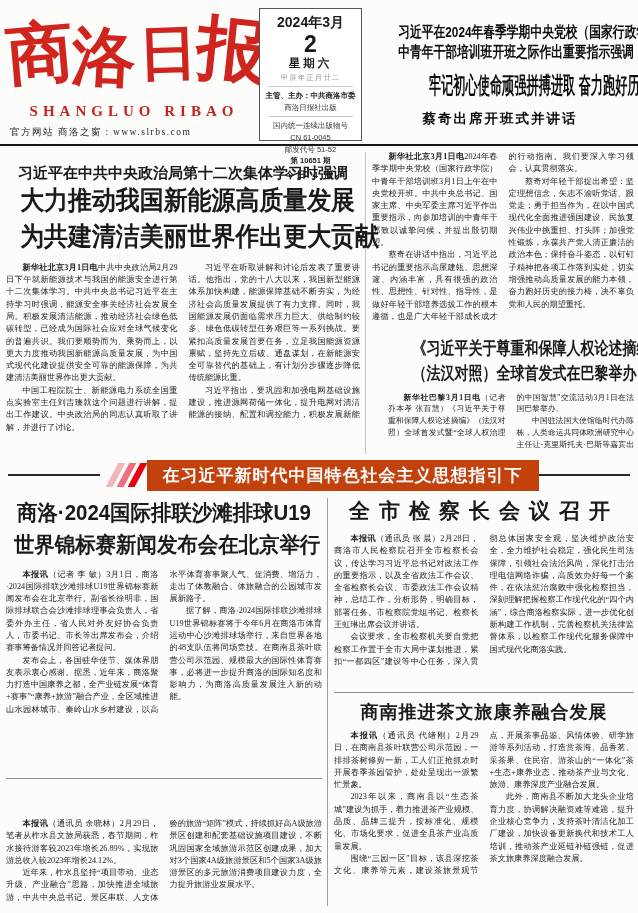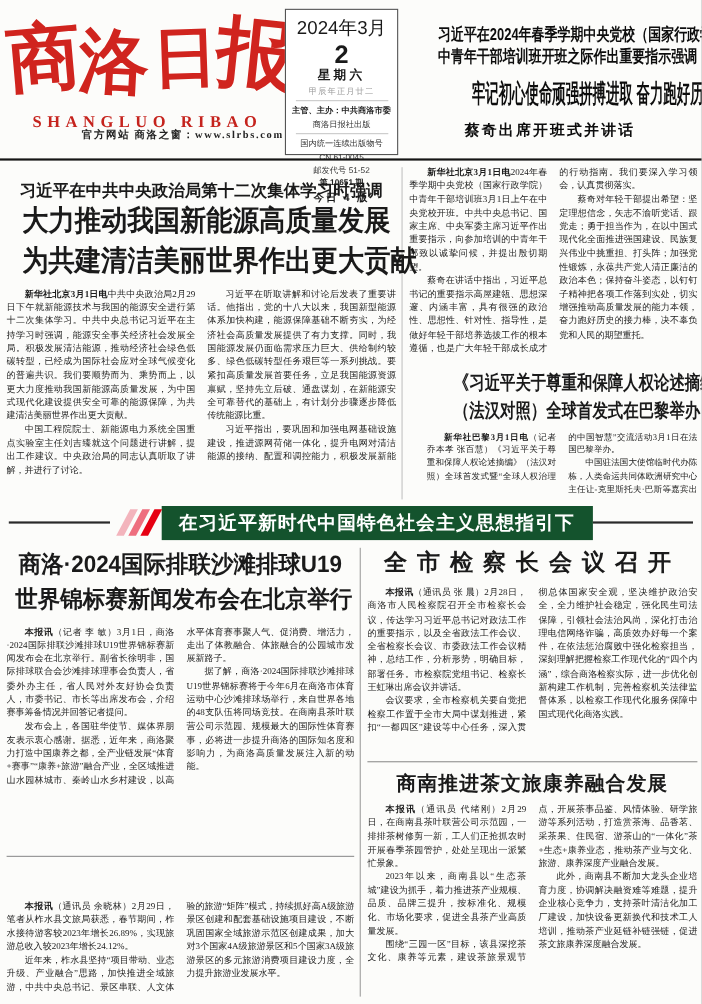--- a/index.html
+++ b/index.html
@@ -10,27 +10,27 @@
             color:#d0241e;font-family:"DejaVu Serif",serif;font-weight:bold;
             white-space:nowrap;line-height:102px;}
   .mh-char{display:inline-block;font-size:64px;}
   .mh-char:nth-child(1){transform:rotate(-5deg) scale(1.05);}
   .mh-char:nth-child(2){transform:rotate(3deg) translateY(4px);}
   .mh-char:nth-child(3){transform:rotate(-2deg) scale(0.92);}
   .mh-char:nth-child(4){transform:rotate(6deg) scale(1.1) translateY(-3px);}
   .mh-latin{position:absolute;left:10px;top:103px;width:248px;text-align:center;
             color:#c5231d;font-weight:bold;font-size:15px;letter-spacing:5px;
             font-family:"Liberation Serif",serif;}
-  .mh-site{position:absolute;left:10px;top:116px;width:248px;text-align:right;
-           font-size:9.5px;letter-spacing:1.5px;color:#222;font-weight:bold;}
+  .mh-site{position:absolute;left:10px;top:126px;width:248px;text-align:left;
+           font-size:9.5px;letter-spacing:1.5px;color:#222;}
   
   .date-box{position:absolute;left:259px;top:8px;width:101px;height:131px;
             border:1px solid #555;text-align:center;background:#fff;
             font-family:"Liberation Sans",sans-serif;}
-  .dbx-month{font-size:17px;font-weight:normal;margin-top:5px;}
+  .dbx-month{font-size:14px;font-weight:bold;margin-top:5px;}
   .dbx-day{font-size:23px;font-weight:bold;line-height:1.05;}
   .dbx-week{font-size:11.5px;font-weight:bold;letter-spacing:3px;}
   .dbx-lunar{font-size:7.5px;color:#999;margin-top:2px;letter-spacing:1px;}
   .dbx-sep{width:84px;margin:3px auto 3px;border-top:1px solid #c9c9c9;}
   .dbx-s{font-size:7.5px;line-height:1.55;color:#333;}
   .dbx-s.bold{font-weight:bold;color:#222;}
   .dbx-pages{font-size:9.5px;font-weight:bold;margin-top:2px;letter-spacing:2px;}
   
   .top-head{position:absolute;left:366px;top:22px;width:268px;text-align:center;
             font-family:"Liberation Sans",sans-serif;color:#0d0d0d;}
@@ -161,21 +161,21 @@
     </div>
   </div>
 
   <div class="banner">
     <div class="bn-line l"></div>
     <div class="bn-stripes">
       <span class="bn-stripe" style="background:#f3b4bc"></span>
       <span class="bn-stripe" style="background:#ee6e7e"></span>
       <span class="bn-stripe" style="background:#e60012"></span>
     </div>
-    <div class="bn-box" style="background:#14532d">在习近平新时代中国特色社会主义思想指引下</div>
+    <div class="bn-box" style="background:#c2410c">在习近平新时代中国特色社会主义思想指引下</div>
     <div class="bn-line r"></div>
   </div>
 
   <div class="low-left">
     <div class="vb-line">商洛·2024国际排联沙滩排球U19</div>
     <div class="vb-line">世界锦标赛新闻发布会在北京举行</div>
     <div class="vb-body cols">
       <p class="para"><strong class="dateline">本报讯</strong><span>（记者 李 敏）3月1日，商洛·2024国际排联沙滩排球U19世界锦标赛新闻发布会在北京举行。副省长徐明非，国际排球联合会沙滩排球理事会负责人，省委外办主任，省人民对外友好协会负责人，市委书记、市长等出席发布会，介绍赛事筹备情况并回答记者提问。</span></p>
       <p class="para">发布会上，各国驻华使节、媒体界朋友表示衷心感谢。据悉，近年来，商洛聚力打造中国康养之都，全产业链发展“体育+赛事”“康养+旅游”融合产业，全区域推进山水园林城市、秦岭山水乡村建设，以高水平体育赛事聚人气、促消费、增活力，走出了体教融合、体旅融合的公园城市发展新路子。</p>
       <p class="para">据了解，商洛·2024国际排联沙滩排球U19世界锦标赛将于今年6月在商洛市体育运动中心沙滩排球场举行，来自世界各地的48支队伍将同场竞技。在商南县茶叶联营公司示范园、规模最大的国际性体育赛事，必将进一步提升商洛的国际知名度和影响力，为商洛高质量发展注入新的动能。</p>

